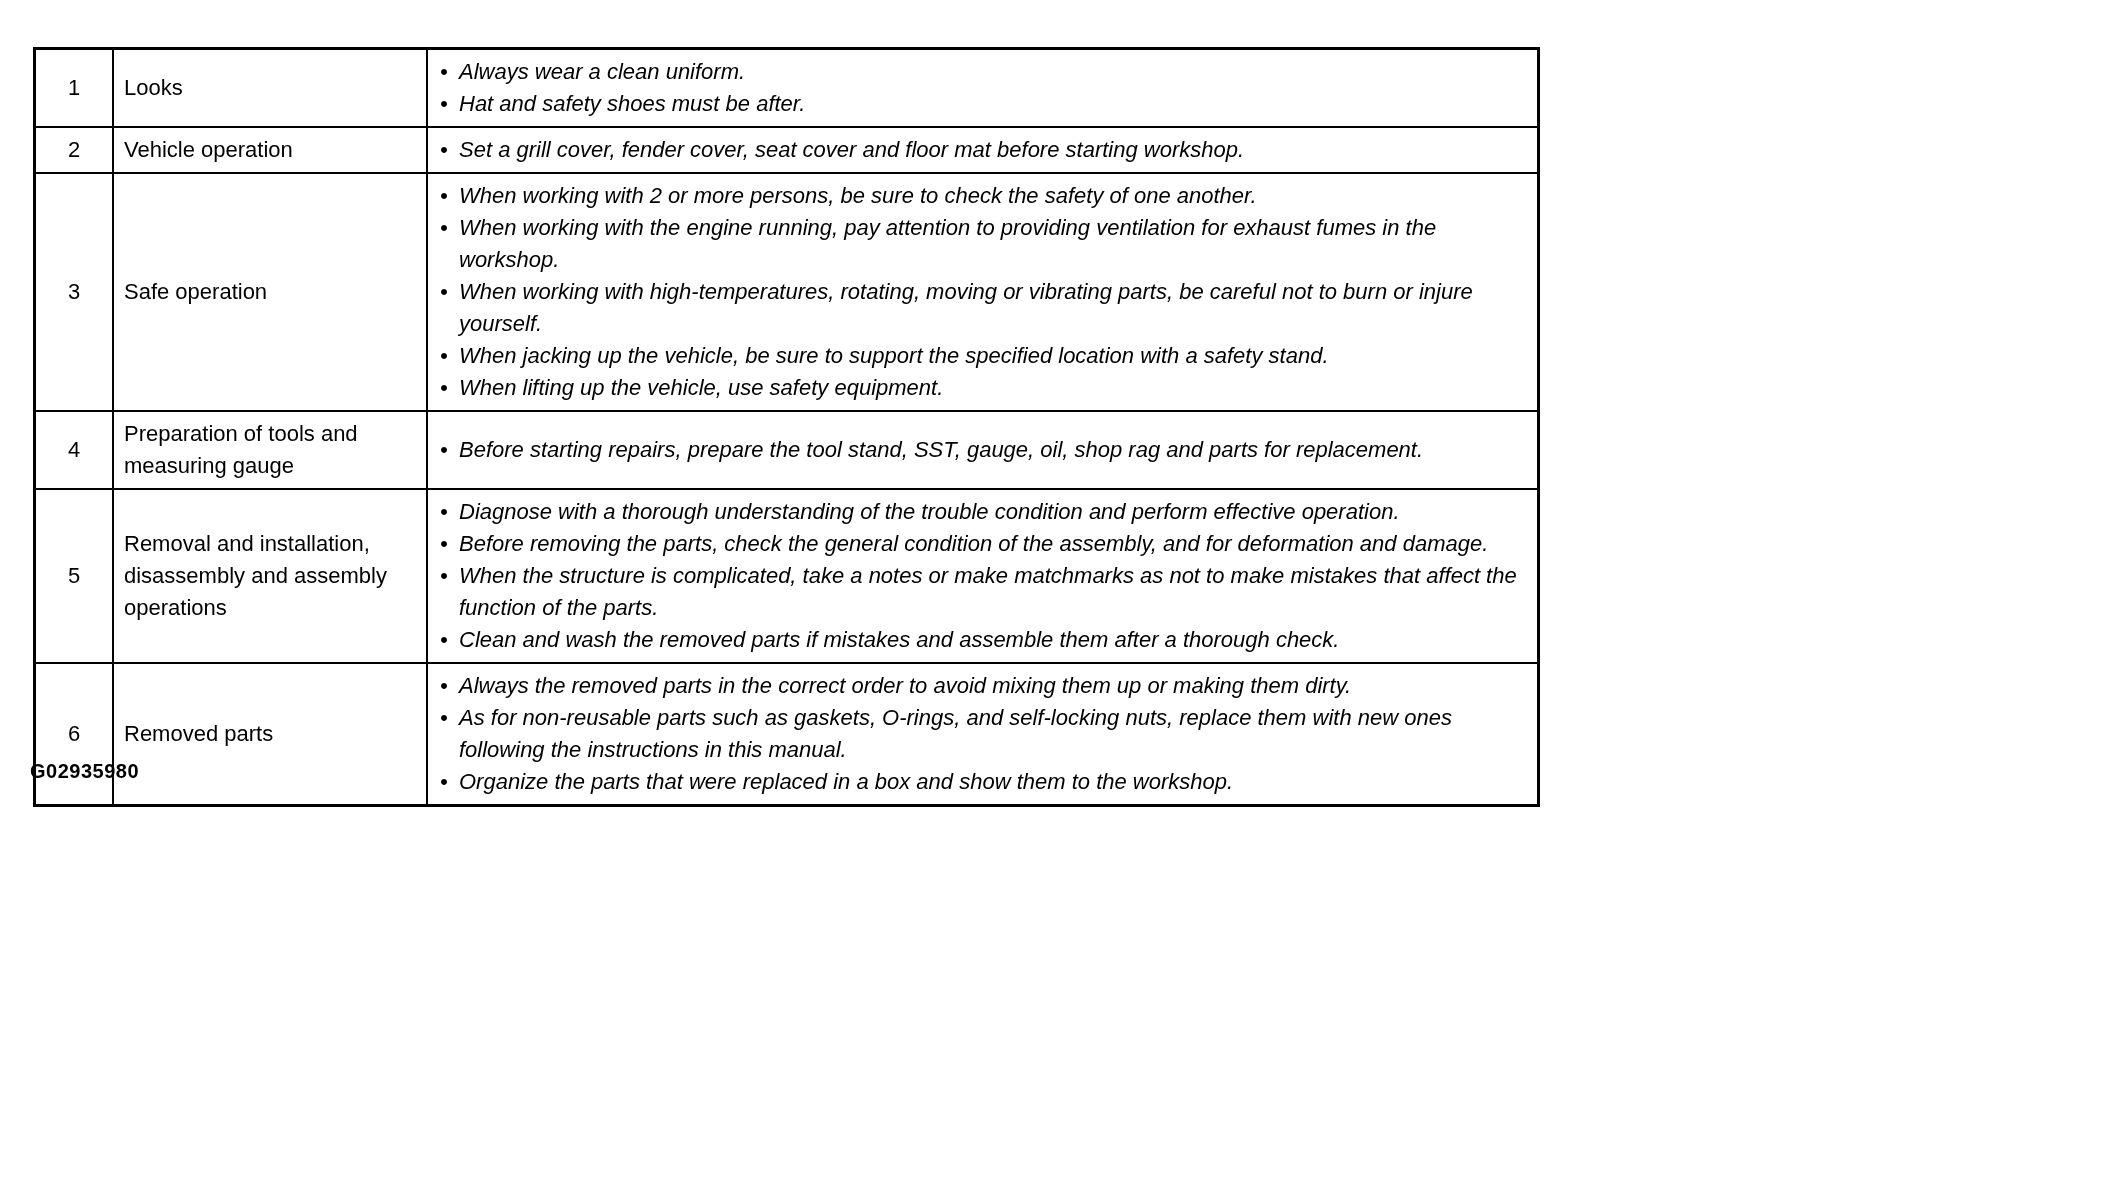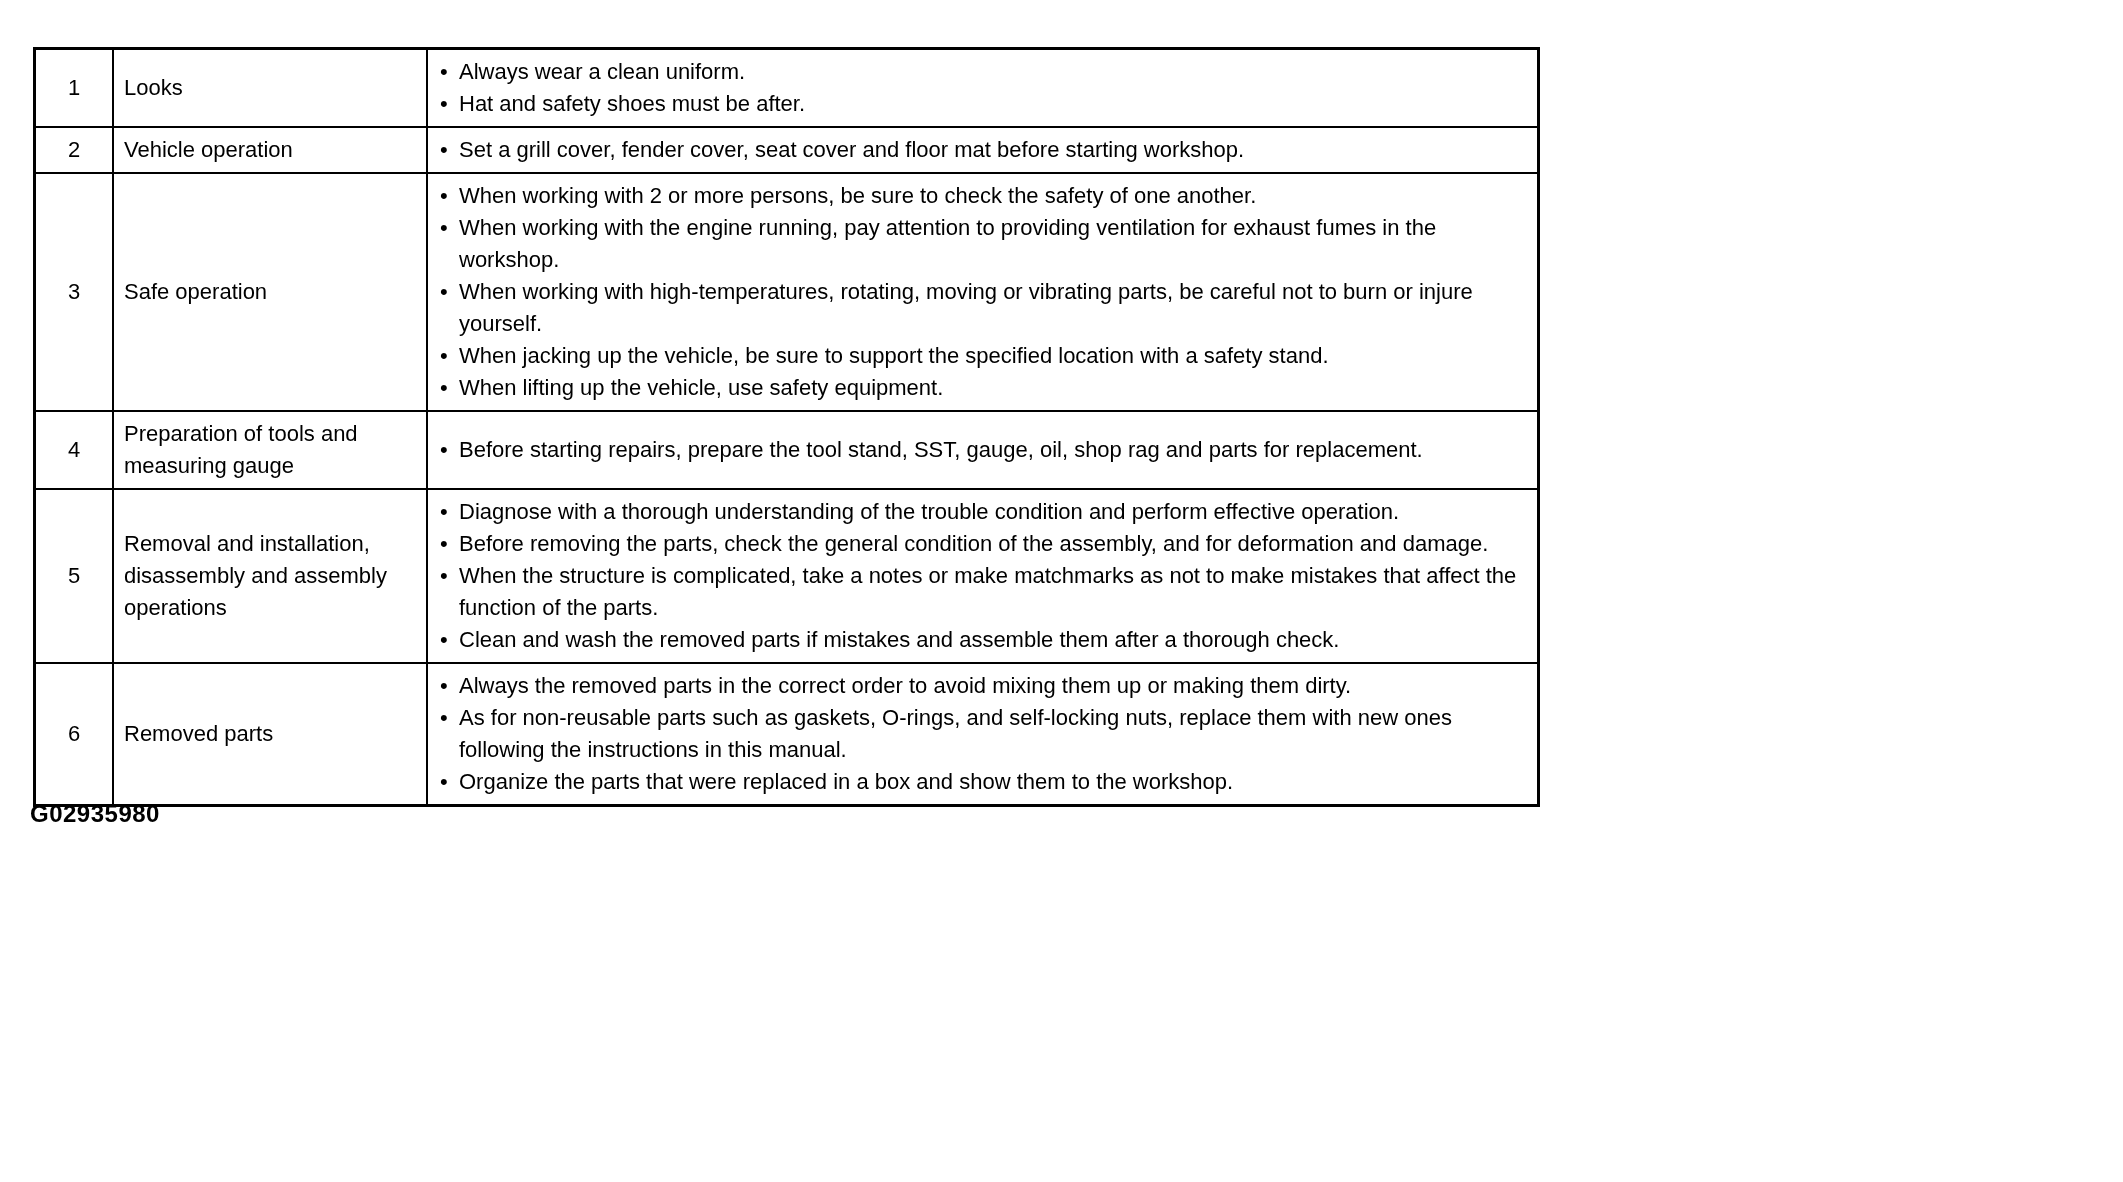--- a/index.html
+++ b/index.html
@@ -42,32 +42,33 @@
     padding-right: 8px;
     margin-top: 30px;
   }
   td.col-items {
     padding-left: 12px;
     padding-right: 10px;
   }
   .bullet-item {
     position: relative;
     padding-left: 21px;
+    font-style: italic;
   }
   .bullet-item::before {
     content: "\2022";
     position: absolute;
     left: 2px;
     top: 0;
   }
   .figure-code {
     position: absolute;
     left: 30px;
-    top: 800px;
-    font-size: 24px;
+    top: 760px;
+    font-size: 20px;
     font-weight: bold;
     letter-spacing: 0.5px;
   }
 </style>
 </head>
 <body>
 
 <div class="page">
 
   <table class="procedure-table">

